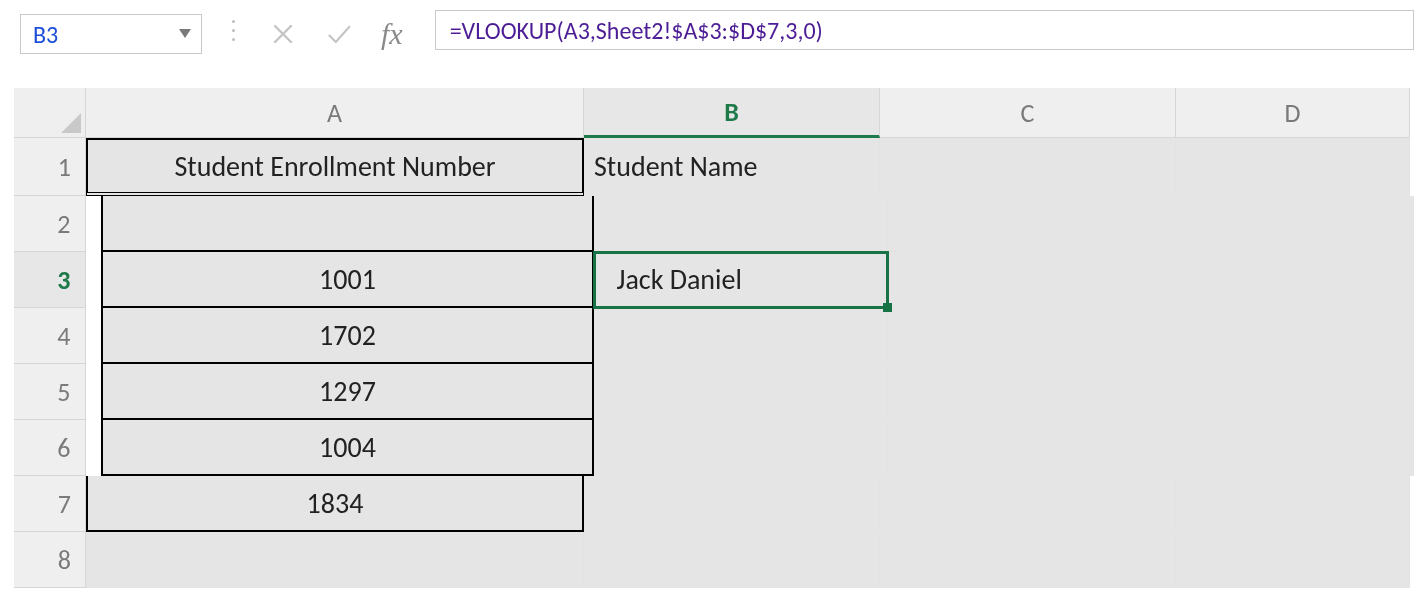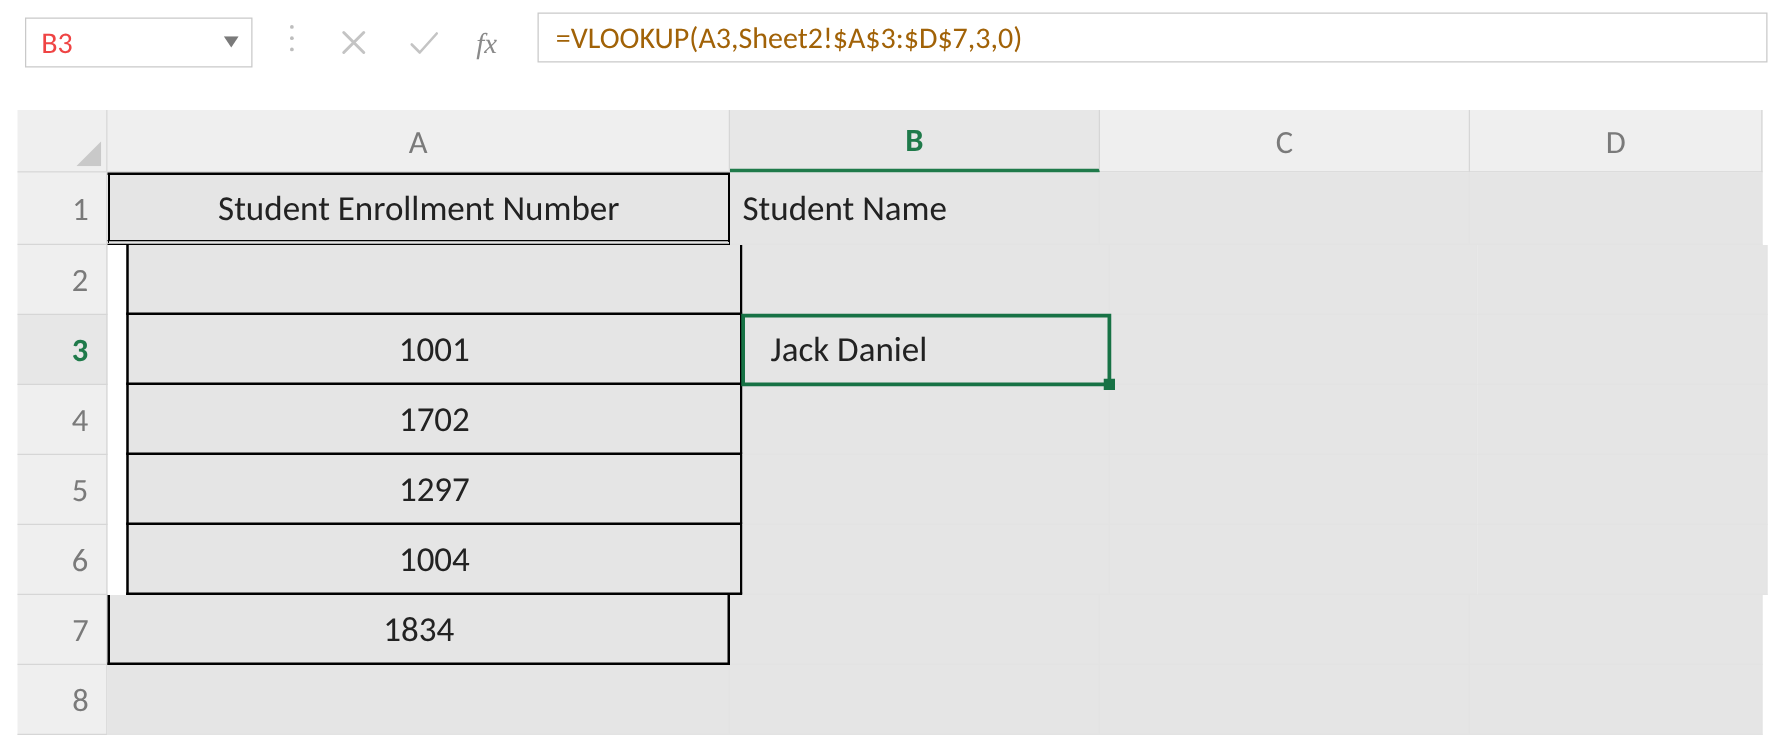--- a/index.html
+++ b/index.html
@@ -34,21 +34,21 @@
     height: 40px;
     border: 1px solid #c9c9c9;
     background: #fff;
     display: flex;
     align-items: center;
     justify-content: space-between;
     padding: 0 10px 0 12px;
   }
   .name-box .ref {
     font-size: 24px;
-    color: #ef4444;
+    color: #1d4ed8;
   }
   .name-box .chevron {
     display: inline-flex;
     align-items: center;
     justify-content: center;
     color: #666;
   }
   .vsep {
     display: flex;
     flex-direction: column;
@@ -71,42 +71,42 @@
     justify-content: center;
     width: 36px;
     height: 36px;
     color: #bdbdbd;
     background: transparent;
     border: none;
   }
   .fx-label {
     font-family: "Times New Roman", Georgia, serif;
     font-style: italic;
-    font-size: 23px;
+    font-size: 30px;
     color: #8a8a8a;
     line-height: 1;
     display: inline-flex;
     align-items: center;
     height: 36px;
     padding: 0 4px;
   }
   .formula-input-wrap {
     flex: 1;
     height: 40px;
     border: 1px solid #c9c9c9;
     display: flex;
     align-items: center;
     padding: 0 12px;
   }
   .formula-input {
     width: 100%;
     border: none;
     outline: none;
     font-size: 24px;
-    color: #a16207;
+    color: #4c1d95;
     background: transparent;
     font-family: Calibri, "Segoe UI", Arial, sans-serif;
   }
   
   .sheet {
     margin-top: 30px;
   }
   .row {
     display: flex;
     align-items: stretch;

